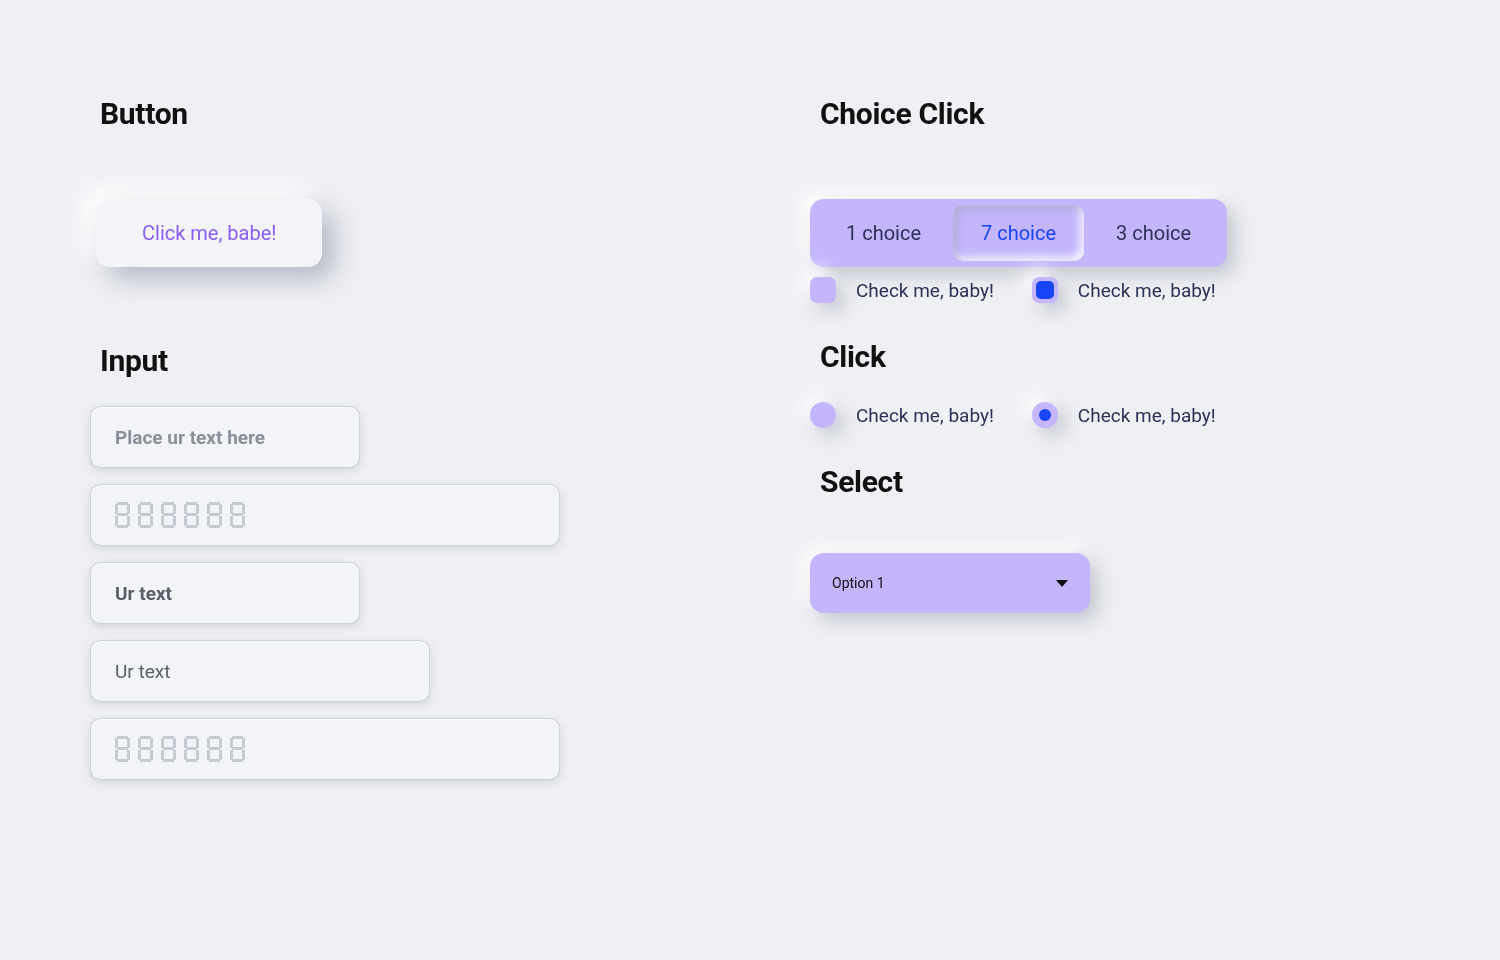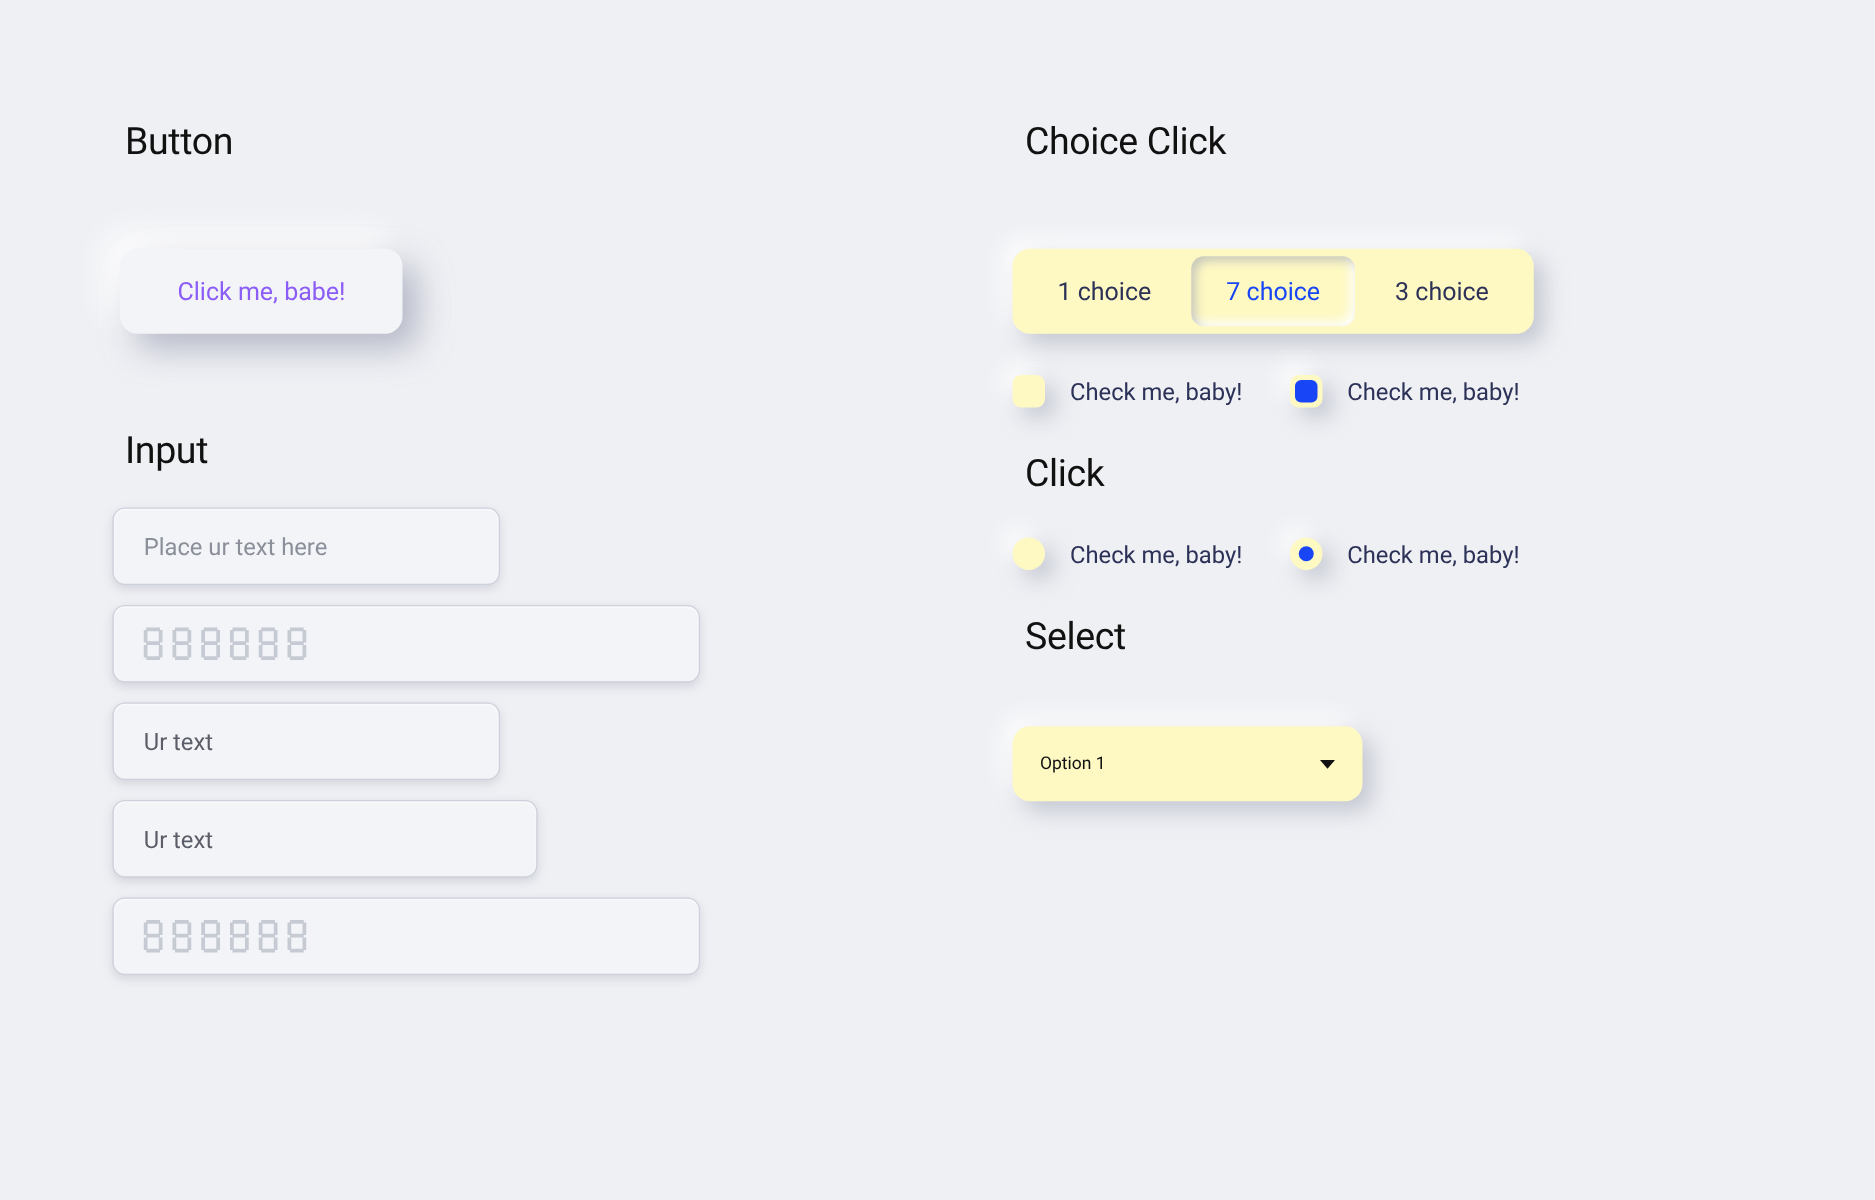--- a/index.html
+++ b/index.html
@@ -8,30 +8,30 @@
     font-family: -apple-system, BlinkMacSystemFont, "Segoe UI", Roboto, sans-serif;
     width: 1500px;
     height: 960px;
     padding: 60px 90px;
   }
   .cols { display: flex; gap: 120px; }
   .col { flex: 1; }
 
   h2 {
     font-size: 30px;
-    font-weight: 400;
+    font-weight: 700;
     color: #111;
     margin: 18px 0 28px 10px;
     letter-spacing: -0.3px;
   }
   .sect h2 { margin-top: 36px; }
 
   
   .neu-out {
-    background: #fef9c3;
+    background: #c4b5fd;
     border-radius: 14px;
     box-shadow: 8px 8px 18px rgba(160,165,180,0.55),
                 -8px -8px 18px rgba(255,255,255,0.9);
   }
   .neu-flat {
     background: #F3F4F8;
     border: 1px solid rgba(180,185,200,0.6);
     border-radius: 10px;
     box-shadow: 0 1px 2px rgba(255,255,255,0.7) inset,
                 0 3px 8px rgba(160,165,180,0.35);
@@ -55,21 +55,21 @@
   
   .inputs { display: flex; flex-direction: column; gap: 16px; margin-top: 20px; }
   .inp {
     height: 62px;
     padding: 0 24px;
     font-size: 19px;
     color: #3a3a3a;
     display: flex;
     align-items: center;
   }
-  .inp.w270 { width: 310px; }
+  .inp.w270 { width: 270px; font-weight: bold; }
   .inp.w340 { width: 340px; }
   .inp.w470 { width: 470px; }
   .placeholder { color: #8a8f9a; }
 
   
   .seg-row { display: flex; gap: 8px; }
   .seg {
     width: 15px; height: 26px;
     position: relative;
   }
@@ -97,21 +97,21 @@
     border-radius: 10px;
     cursor: pointer;
   }
   .cg-item.selected {
     color: #1845F5;
     box-shadow: inset 4px 4px 8px rgba(160,165,180,0.55),
                 inset -4px -4px 8px rgba(255,255,255,0.9);
   }
 
   
-  .opt-row { display:flex; align-items:center; gap:20px; margin-top:33px; flex-wrap:wrap;}
+  .opt-row { display:flex; align-items:center; gap:20px; margin-top:10px; flex-wrap:wrap;}
   .ck, .rd {
     width: 26px; height:26px;
     display:inline-flex; align-items:center; justify-content:center;
     cursor:pointer;
   }
   .ck { border-radius: 7px; }
   .rd { border-radius: 50%; }
   .ck-inner { width:18px; height:18px; border-radius:5px; background:#1845F5; }
   .rd-inner { width:12px; height:12px; border-radius:50%; background:#1845F5; }
   .opt-label { font-size:19px; color:#2C3157; margin-right:18px;}

